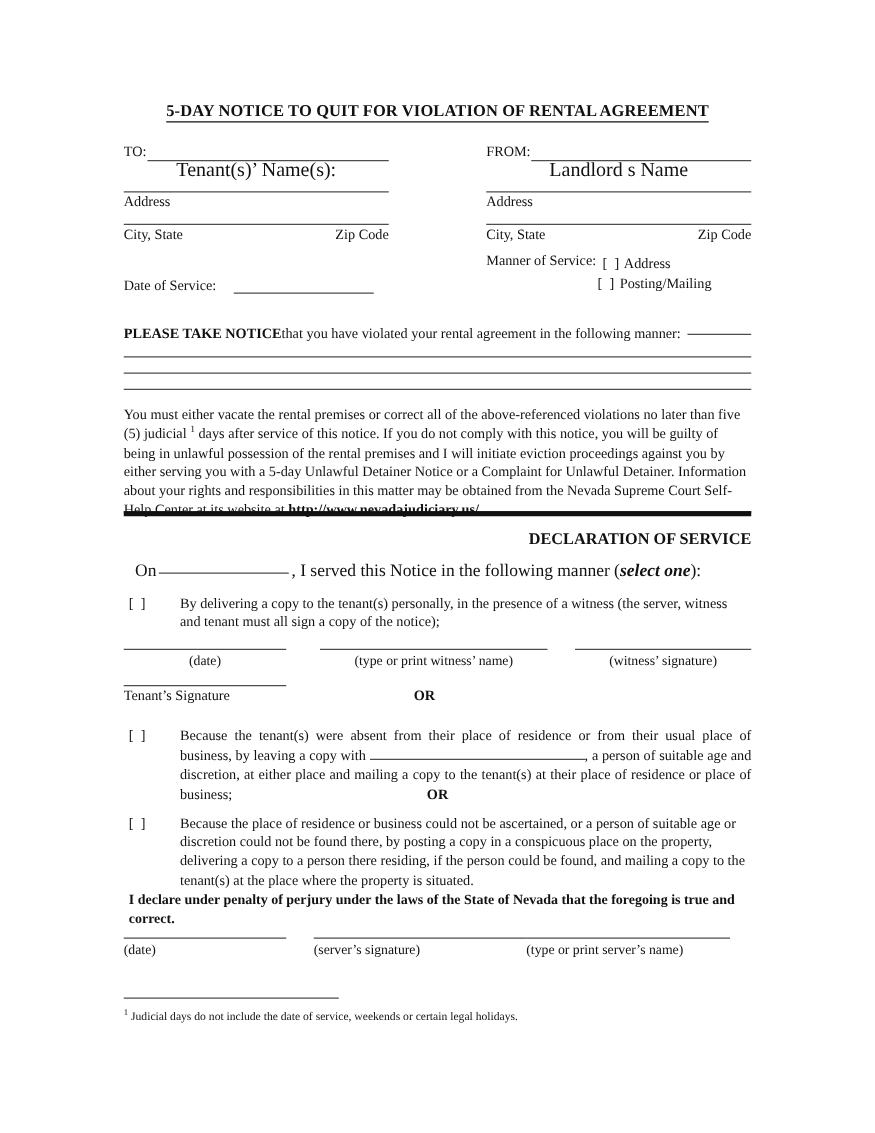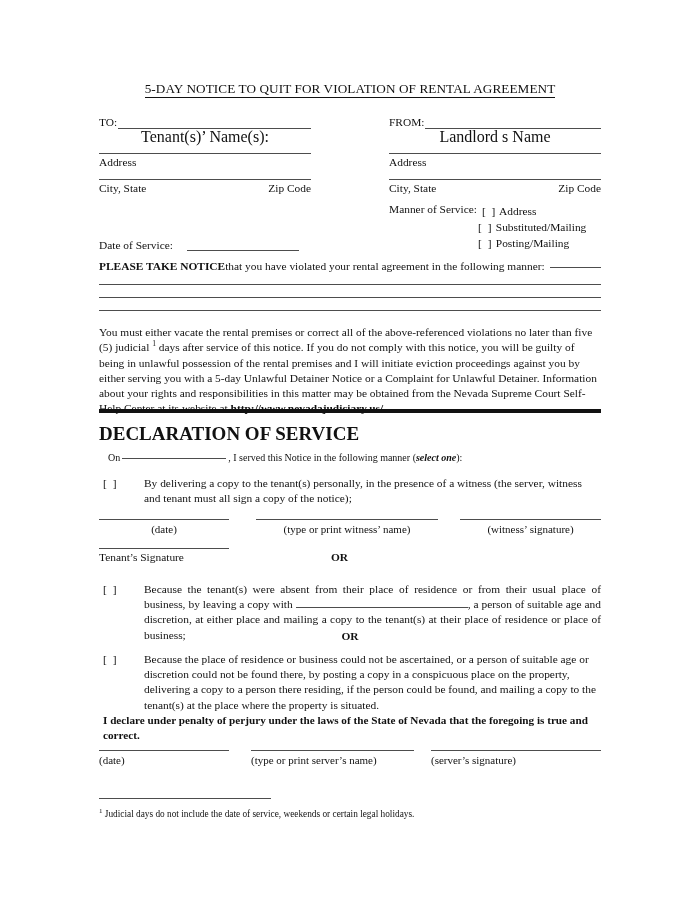--- a/index.html
+++ b/index.html
@@ -24,21 +24,21 @@
   }
 
   
   .doc-title {
     position: absolute;
     left: 0;
     top: 81px;
     width: 502px;
     text-align: center;
     font-size: 13.2px;
-    font-weight: normal;
+    font-weight: bold;
     letter-spacing: 0.1px;
     white-space: nowrap;
   }
   .doc-title span.t {
     border-bottom: 1.3px solid #111;
     padding-bottom: 1px;
   }
 
   
   .addr-block {
@@ -187,31 +187,31 @@
     width: 502px;
     height: 3px;
     background: #111;
     border-top: 1px solid #111;
   }
   .decl-title {
     position: absolute;
     top: 423px;
     left: 0;
     width: 502px;
-    text-align: left;
-    font-size: 19px;
+    text-align: right;
+    font-size: 13px;
     font-weight: bold;
   }
 
   
   .on-line {
     position: absolute;
     top: 450px;
     left: 9px;
-    font-size: 10px;
+    font-size: 14px;
     display: flex;
     align-items: baseline;
     white-space: nowrap;
   }
   .on-line .dline {
     width: 104px;
     border-bottom: 1px solid #4d4d4d;
     margin: 0 2px;
     height: 10px;
     position: relative;
@@ -386,24 +386,20 @@
     <div class="service-right">
       <div class="manner-first">
         <span class="mlbl">Manner of Service:</span>
         <span class="manner-opt">
           <span class="cb">[  ]</span>
           <span>Address</span>
         </span>
       </div>
       <div class="manner-opt manner-indent">
         <span class="cb">[  ]</span>
-        <span>Substituted/Mailing</span>
-      </div>
-      <div class="manner-opt manner-indent">
-        <span class="cb">[  ]</span>
         <span>Posting/Mailing</span>
       </div>
     </div>
   </div>
 
   <div class="notice">
     <div class="notice-line1">
       <b>PLEASE TAKE NOTICE</b>
       <span> that you have violated your rental agreement in the following manner:</span>
       <span class="tail"></span>
@@ -472,27 +468,27 @@
   </div>
 
   <div class="perjury">I declare under penalty of perjury under the laws of the State of Nevada that the foregoing is true and correct.</div>
 
   <div class="sigrow" style="top:750px;">
     <div class="cells">
       <div class="sigcell" style="width:130px;margin-right:22px;">
         <div class="sline"></div>
         <div class="scap left">(date)</div>
       </div>
+      <div class="sigcell" style="width:170px;">
+        <div class="sline"></div>
+        <div class="scap left">(server’s signature)</div>
+      </div>
       <div class="sigcell" style="width:163px;margin-right:17px;">
         <div class="sline"></div>
         <div class="scap left">(type or print server’s name)</div>
-      </div>
-      <div class="sigcell" style="width:170px;">
-        <div class="sline"></div>
-        <div class="scap left">(server’s signature)</div>
       </div>
     </div>
   </div>
 
   <div class="fn-rule"></div>
   <div class="footnote">
     <sup>1</sup>
     <span>Judicial days do not include the date of service, weekends or certain legal holidays.</span>
   </div>
 

